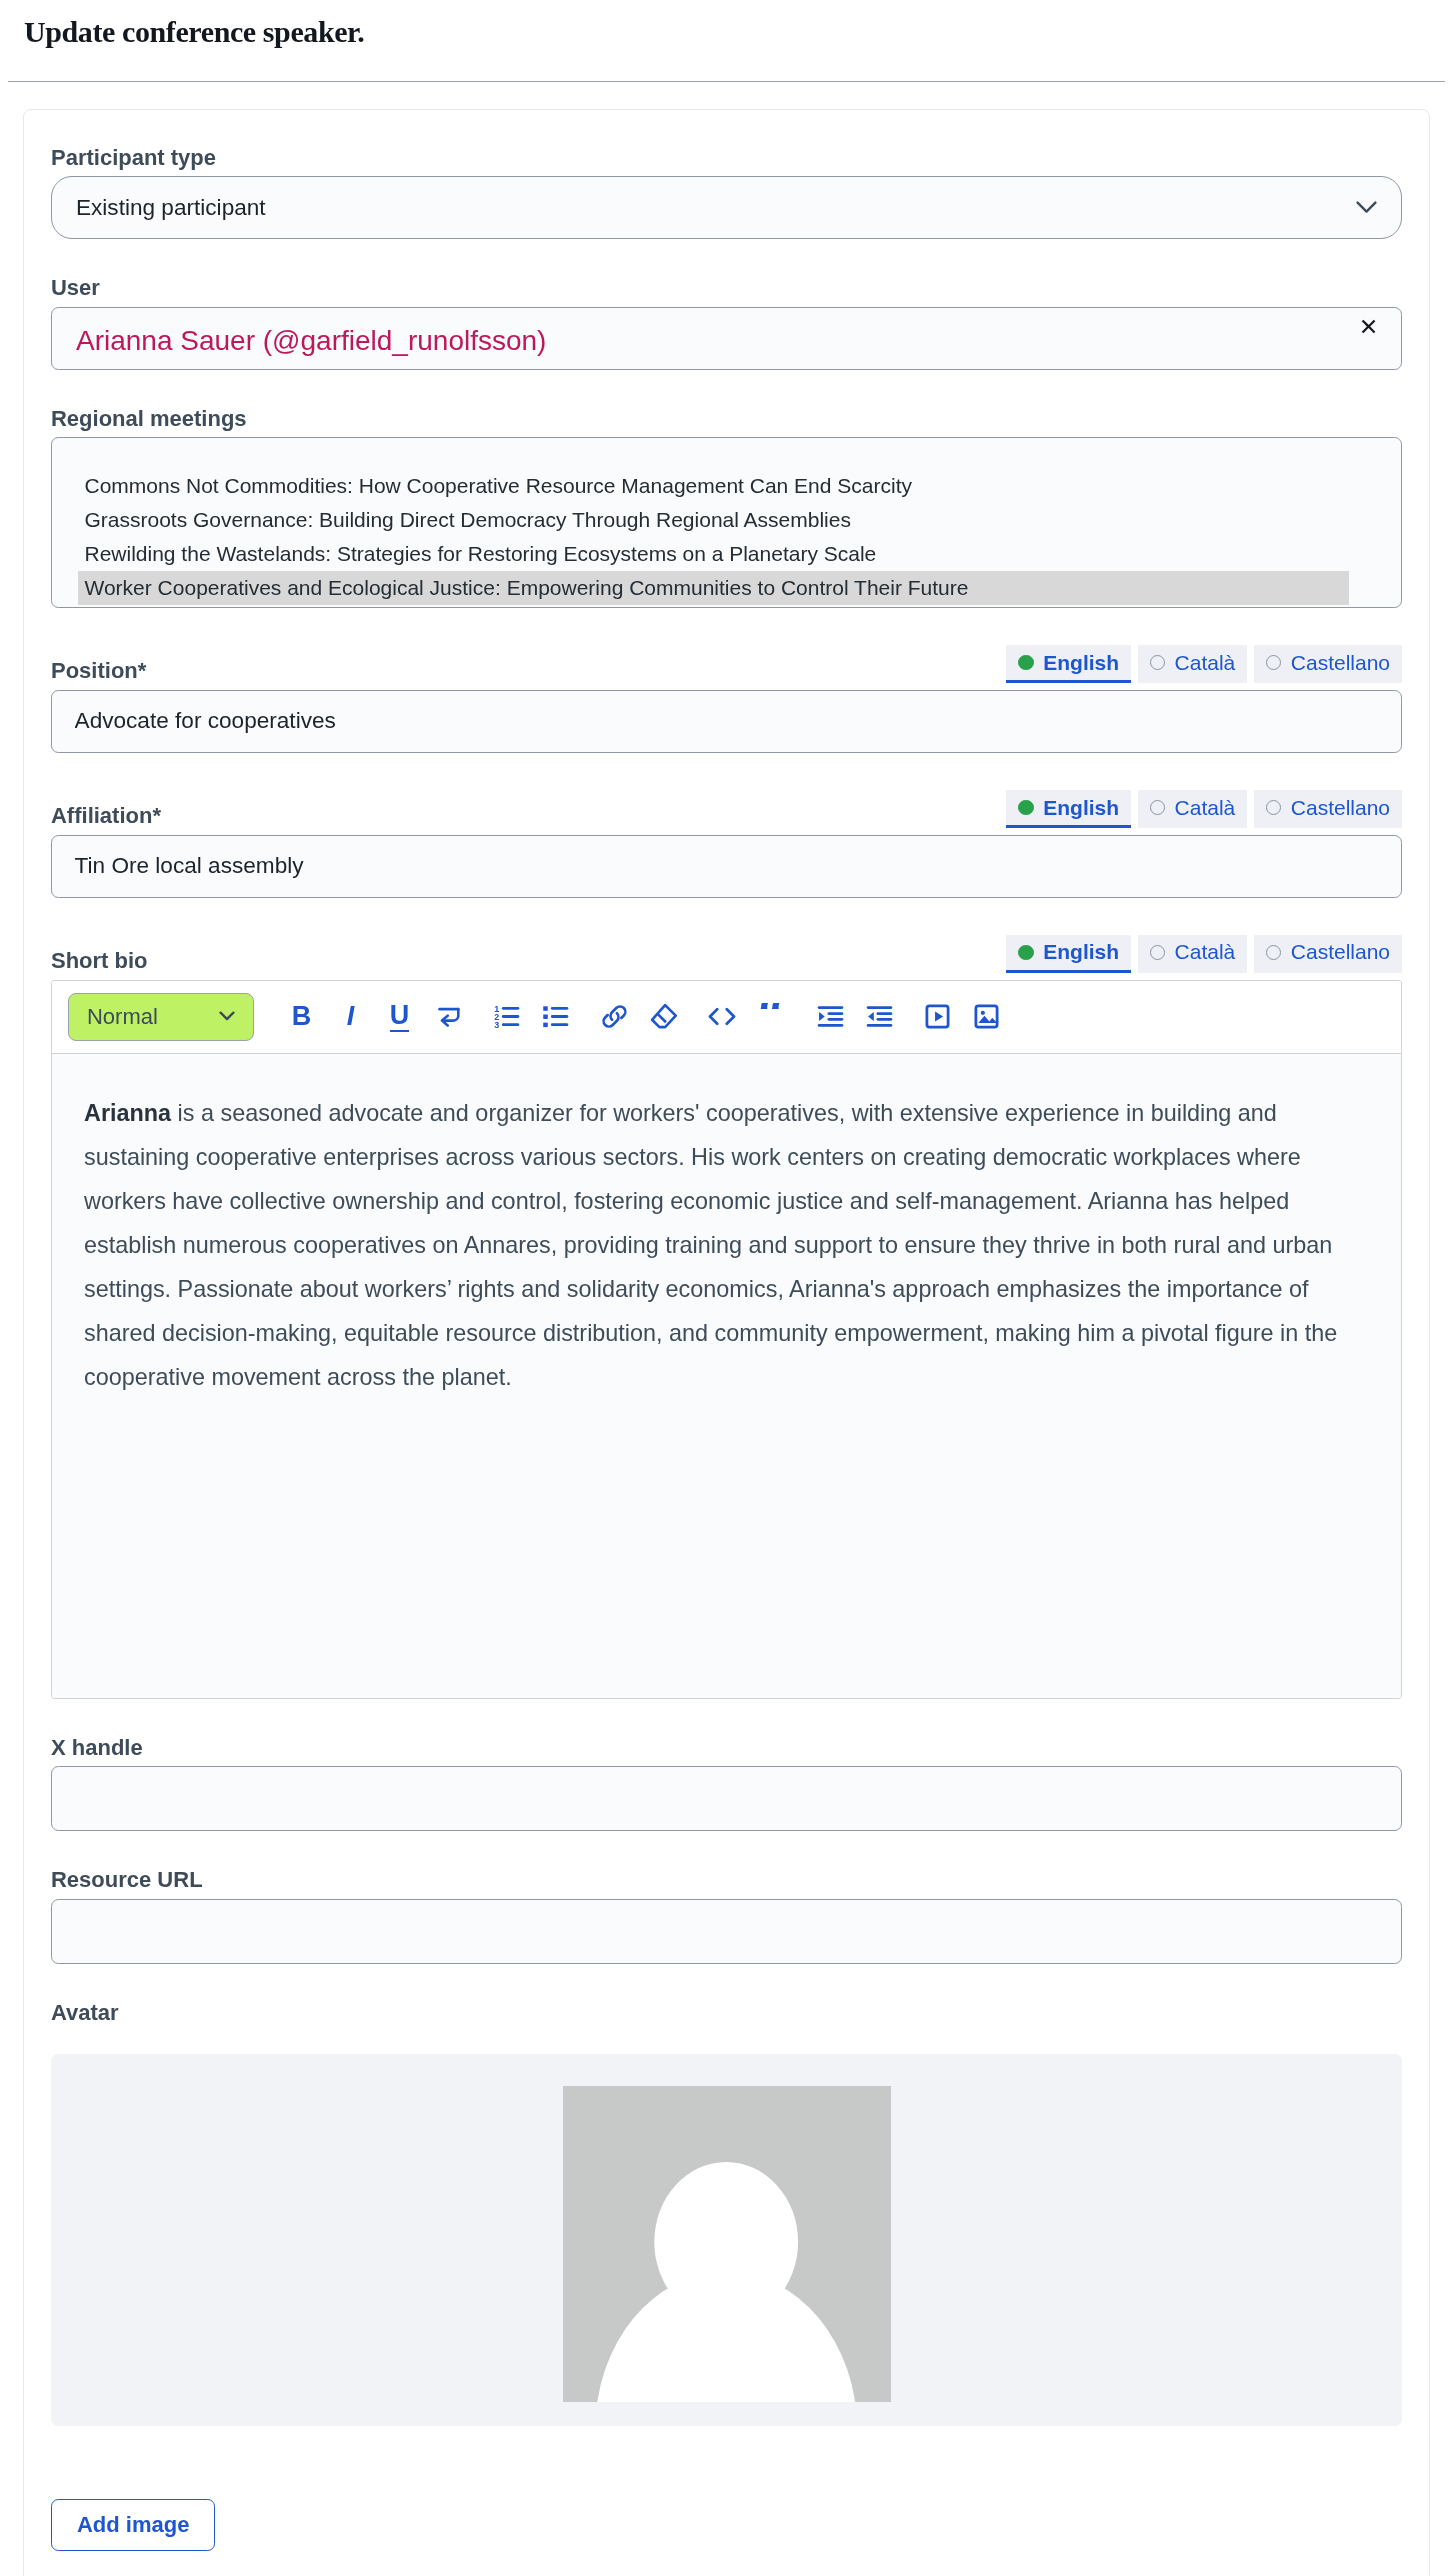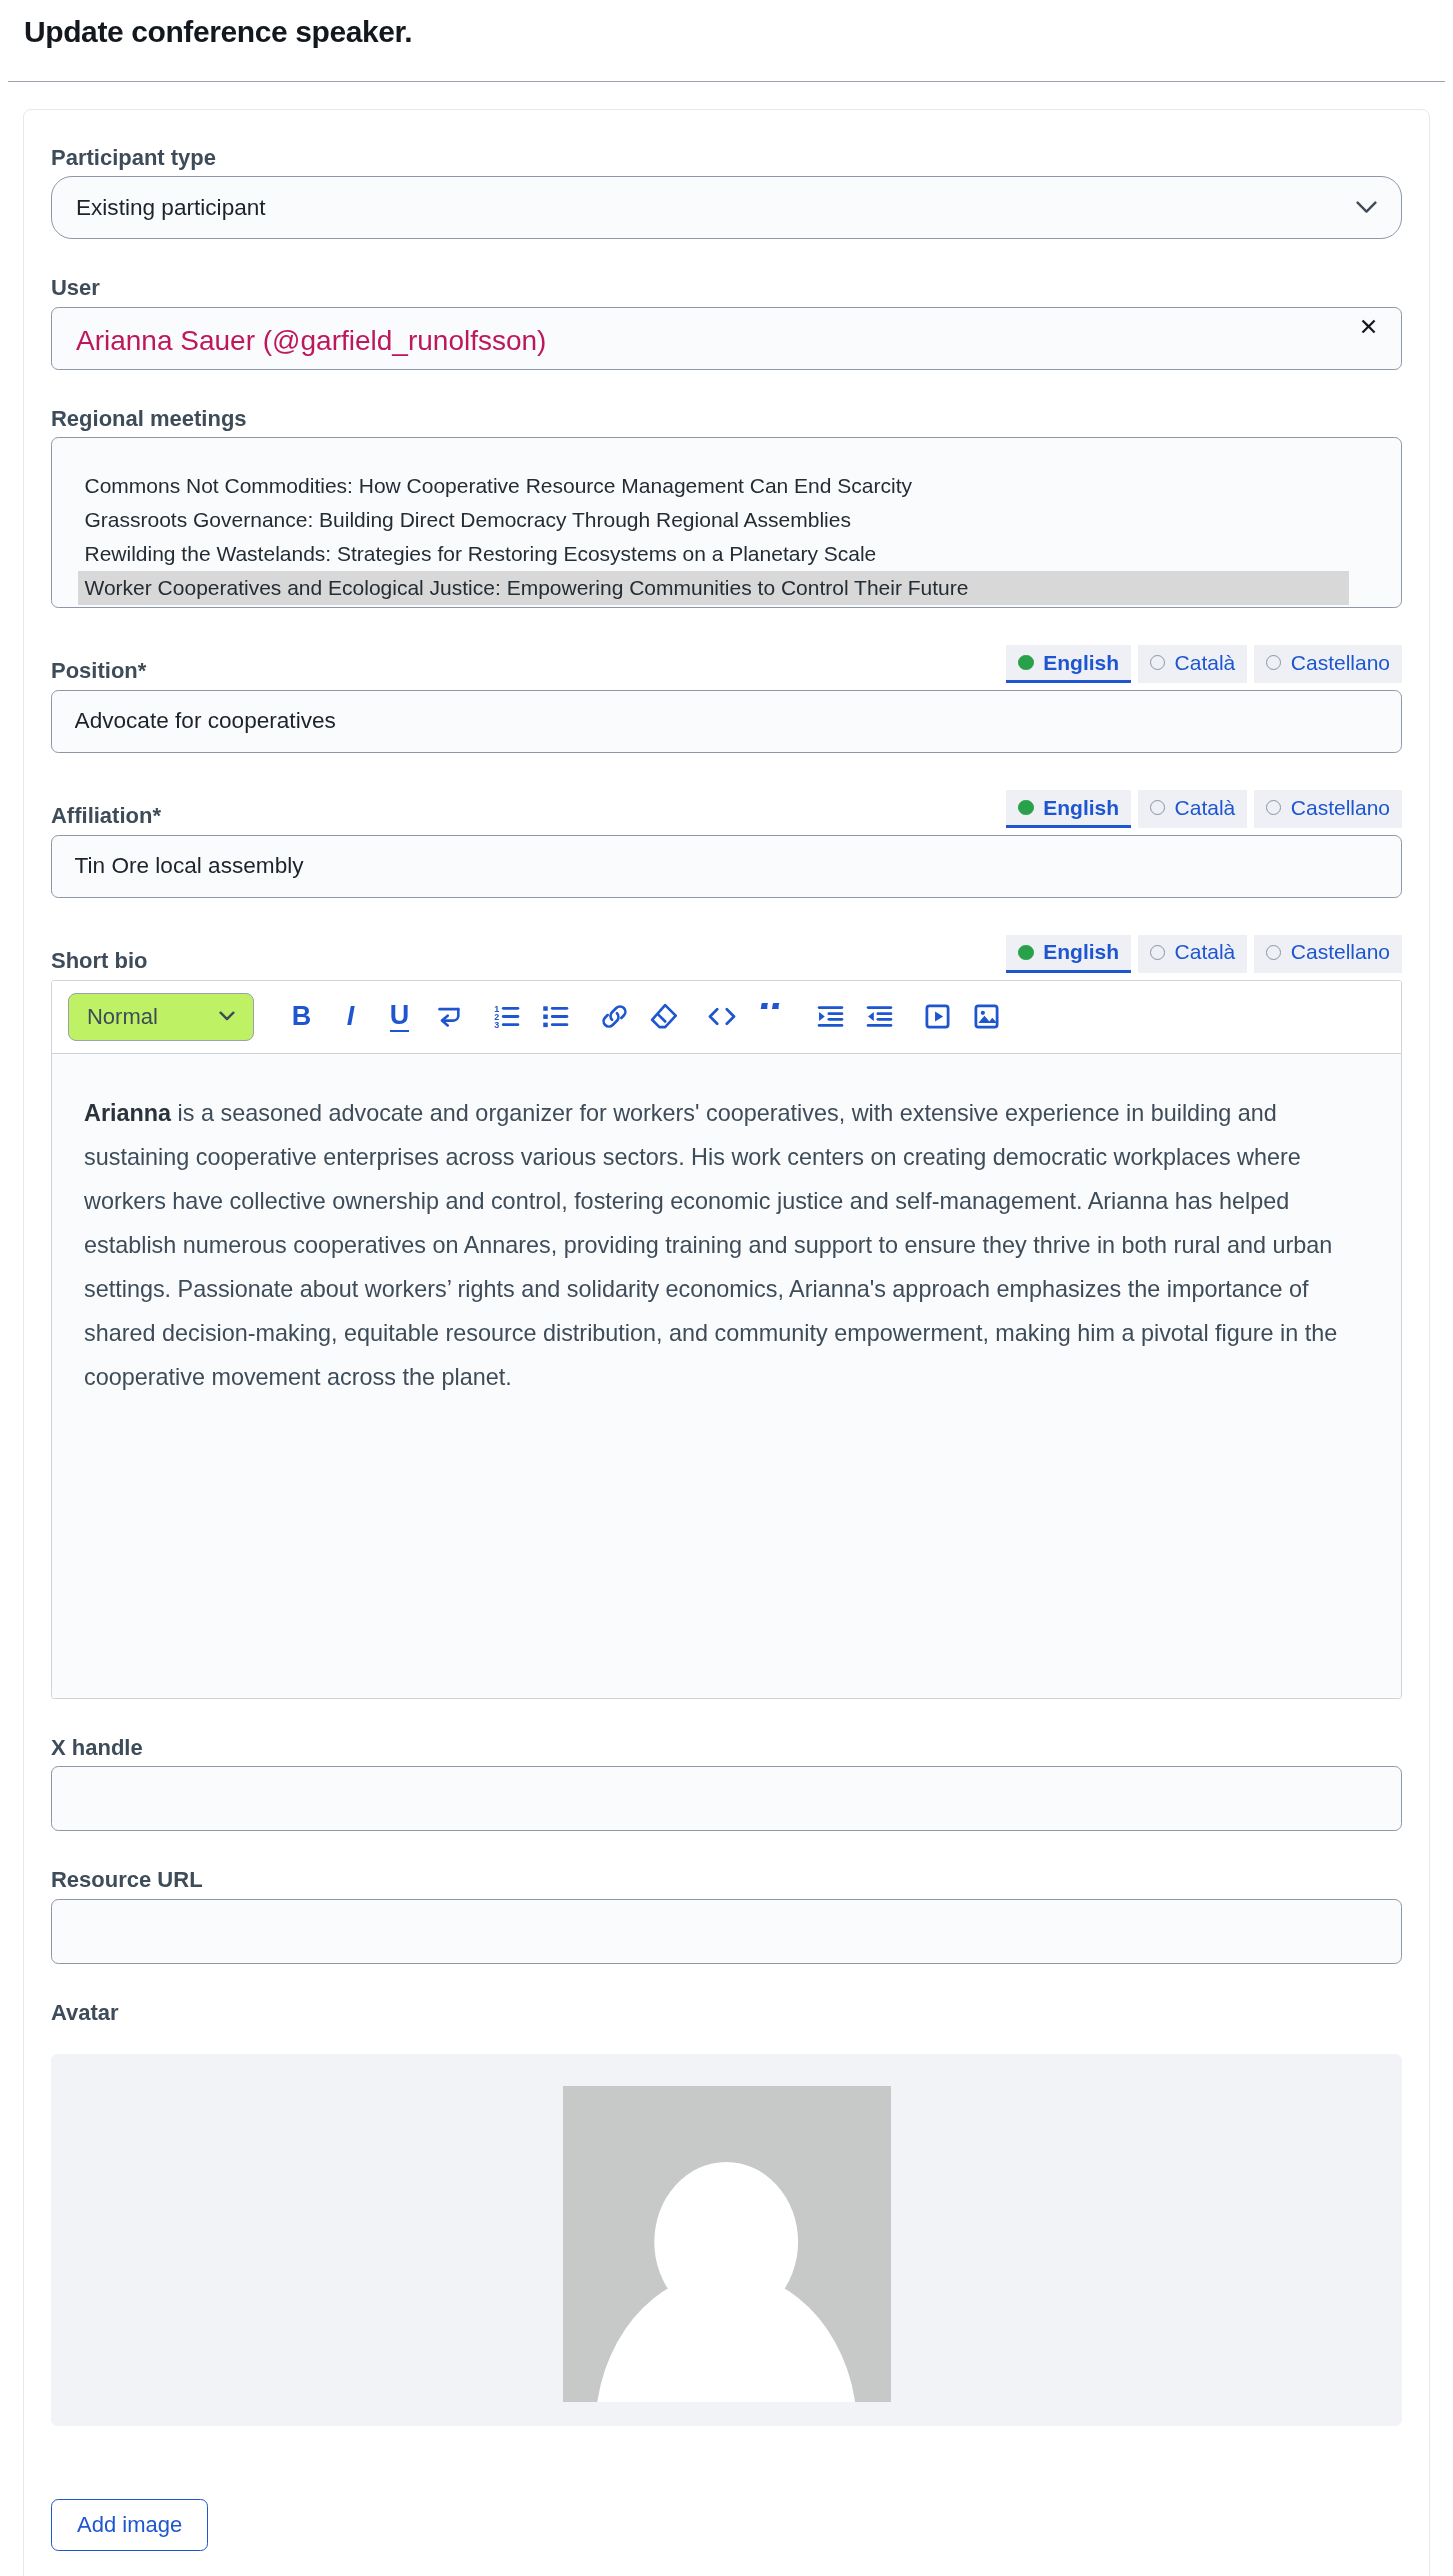--- a/index.html
+++ b/index.html
@@ -10,20 +10,21 @@
     color: #3e4c59;
   }
 
   
   .page-title {
     margin: 14.5px 24px 0;
     font-size: 30px;
     font-weight: 700;
     letter-spacing: -0.4px;
     color: #13181e;
+    font-family: Liberation Serif, serif;
   }
   .title-divider {
     border: none;
     border-top: 1.6px solid #99a1ac;
     margin: 32px 8px 0;
   }
 
   
   .card {
     margin: 27px 22.6px 31px;
@@ -221,21 +222,21 @@
   }
 
   
   .add-image-btn {
     margin-top: 73px;
     display: inline-block;
     background: #ffffff;
     border: 1.6px solid #1e56cf;
     border-radius: 7.3px;
     color: #1e56cf;
-    font-weight: 400;
+    font-weight: 700;
     font-size: 22px;
     padding: 12px 25px;
     cursor: pointer;
     font-family: inherit;
   }
 
   .chev { flex: 0 0 auto; }
 </style>
 </head>
 <body>

